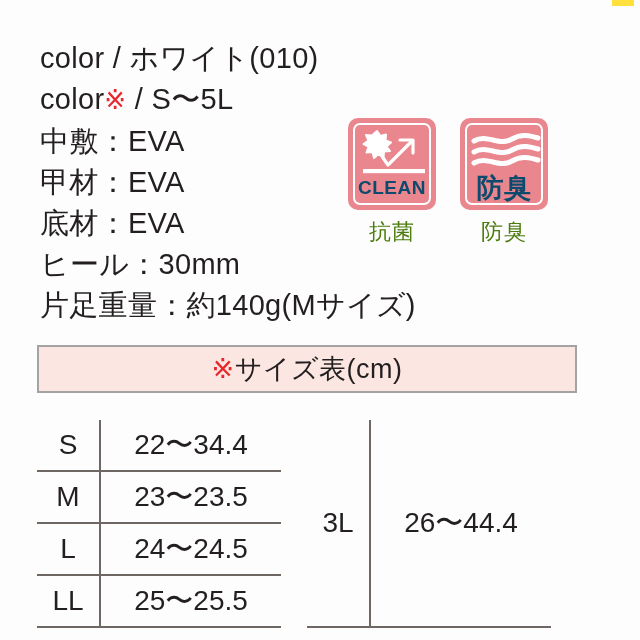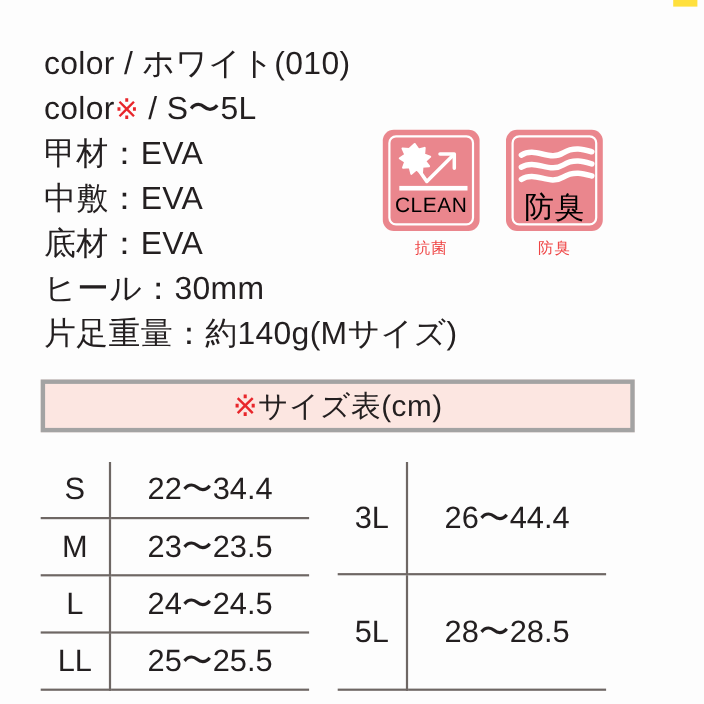--- a/index.html
+++ b/index.html
@@ -86,43 +86,43 @@
     align-items: center;
     justify-content: flex-start;
   }
   .badge-art {
     width: 100%;
     height: 52px;
     position: relative;
   }
   .badge-art svg { display: block; }
   .badge-word {
-    color: #000000;
-    font-weight: normal;
+    color: #0c4a6e;
+    font-weight: bold;
     letter-spacing: 0.5px;
     line-height: 1;
   }
   .badge-word.latin { font-size: 19px; margin-top: 1px; }
   .badge-word.cjk { font-size: 27px; margin-top: -2px; }
   .badge-caption {
     margin-top: 7px;
-    font-size: 14px;
-    color: #ef4444;
+    font-size: 22px;
+    color: #4d7c0f;
     letter-spacing: 1px;
   }
 
   
   .size-header {
     position: absolute;
     left: 37px;
     top: 345px;
     width: 540px;
     height: 48px;
     background: #fce6e1;
-    border: 4px solid #a3a3a3;
+    border: 2px solid #a3a3a3;
     box-sizing: border-box;
     display: flex;
     align-items: center;
     justify-content: center;
   }
   .size-header-text {
     font-size: 27px;
     color: #231f20;
     letter-spacing: 0.5px;
     white-space: nowrap;
@@ -164,22 +164,22 @@
 </head>
 <body>
 
 <div id="page">
 
   <div class="yellow-tab"></div>
 
   <div class="spec-block">
     <div class="spec-line">color / ホワイト(010)</div>
     <div class="spec-line"><span>color</span><span class="kome">※</span><span> / S〜5L</span></div>
+    <div class="spec-line">中敷：EVA</div>
     <div class="spec-line">甲材：EVA</div>
-    <div class="spec-line">中敷：EVA</div>
     <div class="spec-line">底材：EVA</div>
     <div class="spec-line">ヒール：30mm</div>
     <div class="spec-line">片足重量：約140g(Mサイズ)</div>
   </div>
 
   <div class="badges">
 
     <div class="badge-cell">
       <div class="badge-box">
         <div class="badge-inner">
@@ -245,22 +245,18 @@
         </tr>
       </tbody>
     </table>
 
     <table class="size-table table-right">
       <tbody>
         <tr>
           <td class="size-col">3L</td>
           <td class="range-col">26〜44.4</td>
         </tr>
-        <tr>
-          <td class="size-col">5L</td>
-          <td class="range-col">28〜28.5</td>
-        </tr>
       </tbody>
     </table>
 
   </div>
 
 </div>
 
 </body></html>

